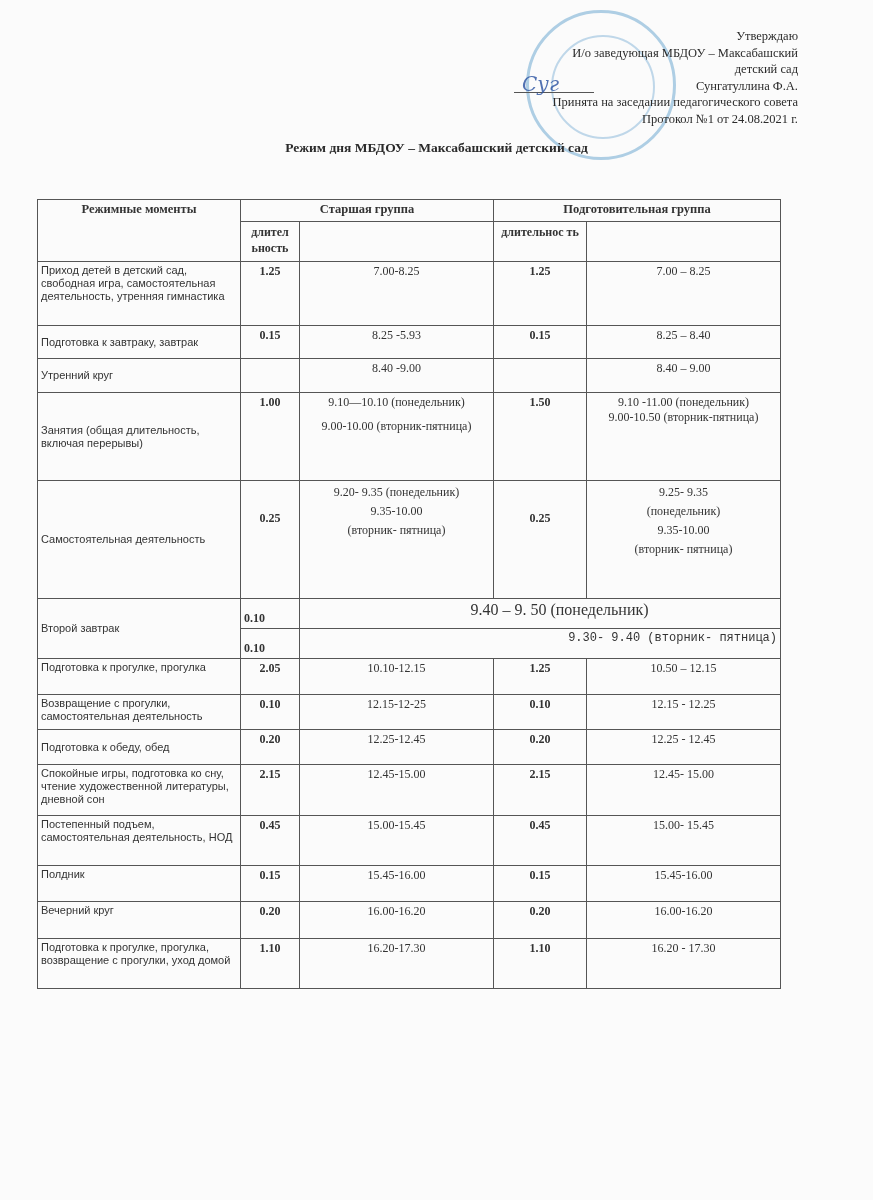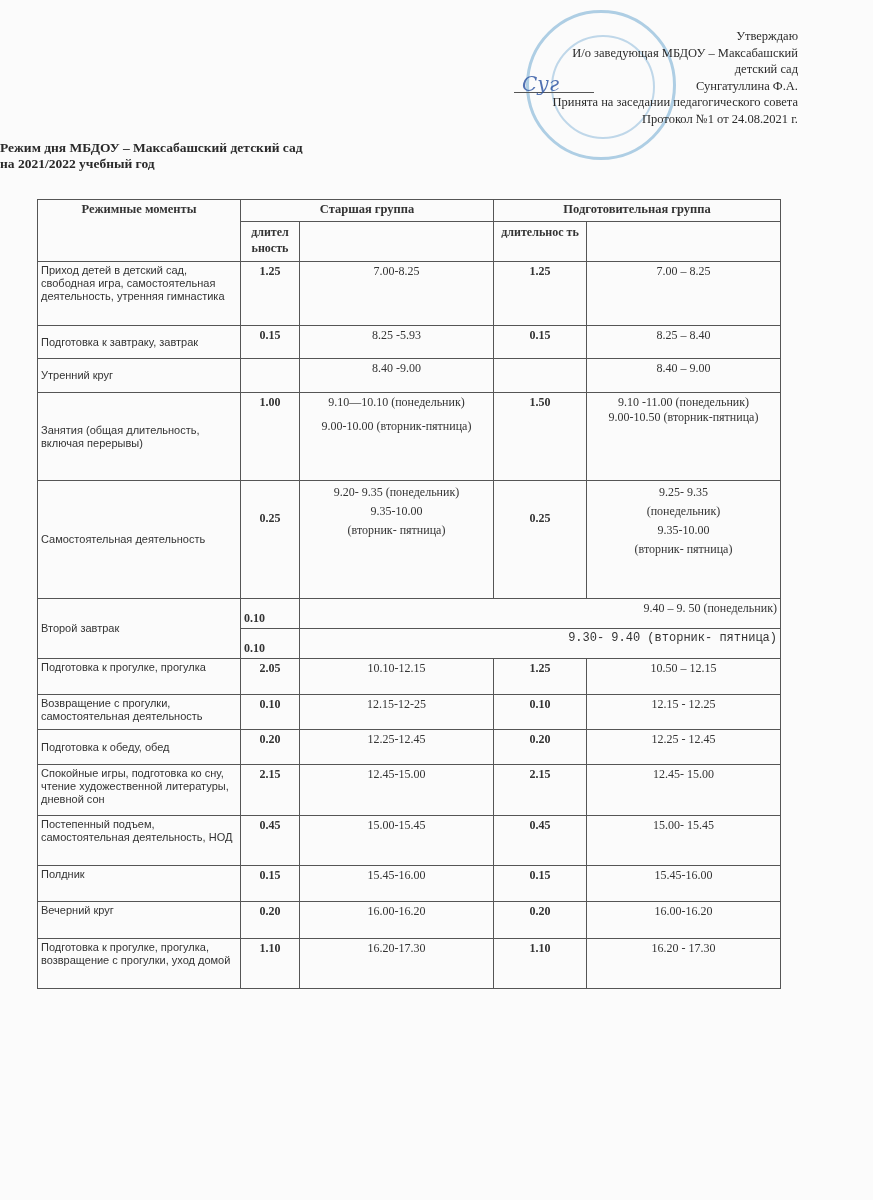--- a/index.html
+++ b/index.html
@@ -18,21 +18,21 @@
   }
   .stamp::after {
     content:""; position:absolute; left:22px; top:22px; width:100px; height:100px; border-radius:50%;
     border: 2px solid rgba(80,150,200,0.35);
   }
   .signature {
     position:absolute; left:522px; top:72px; font-family:"DejaVu Serif", serif; font-style: italic;
     font-size: 20px; color: rgba(40,80,160,0.8);
   }
   .title {
-    position: absolute; left: 0; width: 873px; top: 140px; 
+    position: absolute; left: 0; width: 873px; top: 140px; text-align: center;
     font-weight: bold; font-size: 13.5px; line-height: 15.5px; color:#2a2a2a;
   }
   table.sched {
     position: absolute; left: 37px; top: 199px; width: 744px;
     border-collapse: collapse; font-family: "Liberation Sans", sans-serif; font-size: 11px; color:#333;
   }
   table.sched td, table.sched th { border: 1px solid #555; padding: 2px 3px; vertical-align: top; }
   th.hdr { font-family: "Liberation Serif", serif; font-weight: bold; font-size: 12.5px; text-align:center; vertical-align: top; padding-top:3px; }
   .sub { font-family: "Liberation Serif", serif; font-weight: bold; font-size: 12px; text-align:center; line-height: 16px; }
   td.name { width: 196px; line-height: 13px; }
@@ -54,21 +54,20 @@
   <div>Утверждаю</div>
   <div>И/о заведующая МБДОУ – Максабашский</div>
   <div>детский сад</div>
   <div>Сунгатуллина Ф.А.</div>
   <div>Принята на заседании педагогического совета</div>
   <div>Протокол №1  от  24.08.2021 г.</div>
 </div>
 
 <div class="title">
   <div>Режим дня  МБДОУ – Максабашский детский сад</div>
-  <div>на 2021/2022 учебный год</div>
 </div>
 
 <table class="sched">
   <tbody>
       <tr style="height:22px">
     <th class="hdr" rowspan="2">Режимные моменты</th>
     <th class="hdr" colspan="2">Старшая группа</th>
     <th class="hdr" colspan="2">Подготовительная группа</th>
   </tr>
   <tr style="height:40px">
@@ -124,21 +123,21 @@
     <td class="time">
       <span class="bl2">9.25- 9.35</span>
       <span class="bl2">(понедельник)</span>
       <span class="bl2">9.35-10.00</span>
       <span class="bl2">(вторник- пятница)</span>
     </td>
   </tr>
   <tr style="height:30px">
     <td class="name vm" rowspan="2">Второй завтрак</td>
     <td class="dur" style="text-align:left;vertical-align:bottom">0.10</td>
-    <td colspan="3" style="text-align:right;padding-left:42px;font-family:'Liberation Serif',serif;font-size:12px">9.40 – 9. 50 (понедельник)</td>
+    <td colspan="3" style="text-align:center;padding-left:42px;font-family:'Liberation Serif',serif;font-size:16px">9.40 – 9. 50 (понедельник)</td>
   </tr>
   <tr style="height:30px">
     <td class="dur" style="text-align:left;vertical-align:bottom">0.10</td>
     <td colspan="3" style="text-align:right;padding-left:42px;font-family:Liberation Mono, monospace;font-size:12px">9.30- 9.40 (вторник- пятница)</td>
   </tr>
 
   <tr style="height:36px">
     <td class="name">Подготовка к прогулке, прогулка</td>
     <td class="dur">2.05</td>
     <td class="time">10.10-12.15</td>

